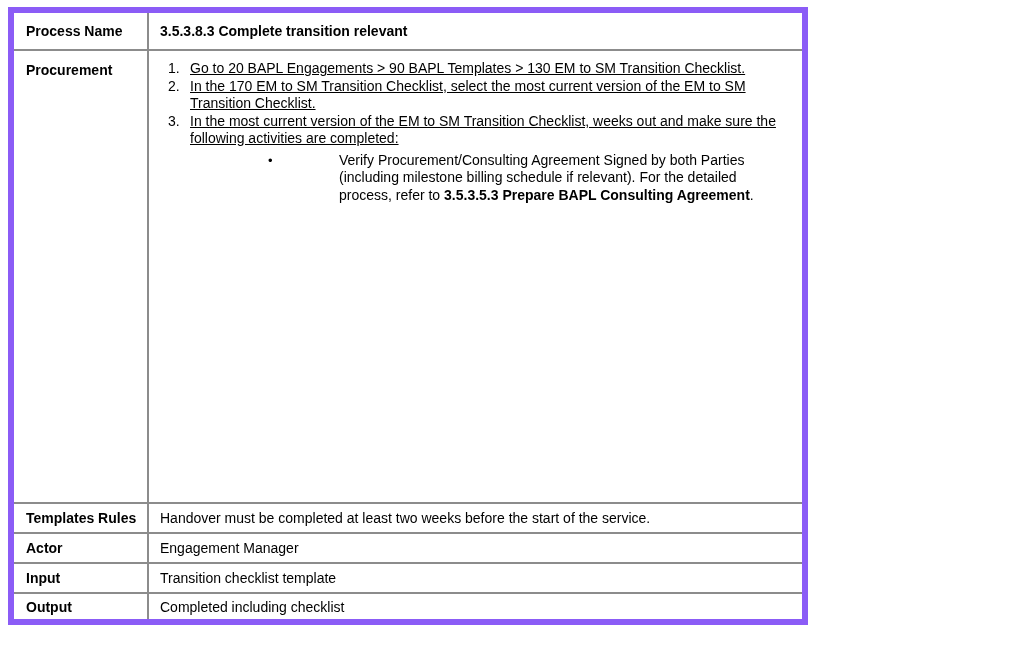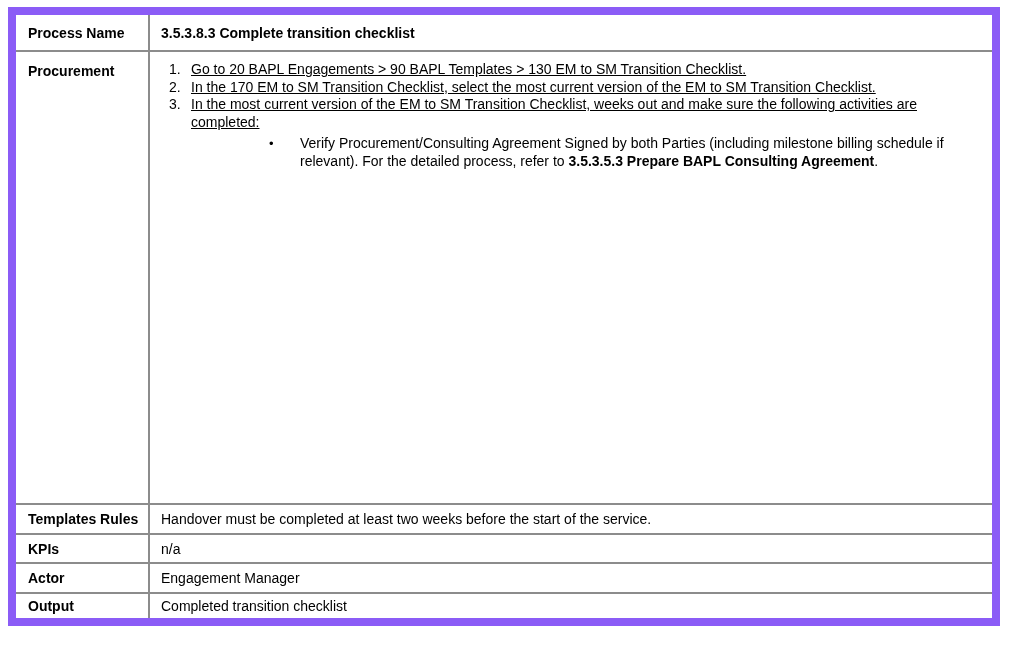--- a/index.html
+++ b/index.html
@@ -7,24 +7,24 @@
     width: 1024px; height: 659px;
     background: #ffffff;
     font-family: "Liberation Sans", "DejaVu Sans", sans-serif;
     color: #000000;
   }
   .page {
     width: 1024px; height: 659px;
     padding: 7px 8px;
   }
   table.process-table {
-    width: 992px;
+    width: 800px;
     border-collapse: collapse;
     table-layout: fixed;
-    border: 8px solid #8b5cf6;
+    border: 6px solid #8b5cf6;
     background: #ffffff;
   }
   col.col-label { width: 137px; }
   td {
     border: 2px solid #8c8c8c;
     font-size: 14px;
     vertical-align: middle;
     background: #ffffff;
   }
   td.label-cell {
@@ -65,37 +65,38 @@
     align-items: flex-start;
     margin-top: 4px;
     padding-left: 108px;
   }
   .bullet-marker {
     flex: 0 0 31px;
     font-size: 13px;
   }
   .bullet-text {
     max-width: 690px;
+    margin-left: 40px;
   }
   .bold-ref { font-weight: bold; }
 </style>
 </head>
 <body>
 
 <div class="page">
   <table class="process-table">
     <colgroup>
       <col class="col-label">
       <col class="col-content">
     </colgroup>
 
     <tbody>
         <tr class="row-process-name">
       <td class="label-cell">Process Name</td>
-      <td class="value-cell">3.5.3.8.3 Complete transition checklist</td>
+      <td class="value-cell">3.5.3.8.3 Complete transition relevant</td>
     </tr>
 
     <tr class="row-description">
       <td class="label-cell">Procurement</td>
       <td class="value-cell">
         <div class="desc-content">
           <div class="step">
             <span class="step-num">1.</span>
             <span class="step-text">Go to 20 BAPL Engagements &gt; 90 BAPL Templates &gt; 130 EM to SM Transition Checklist.</span>
           </div>
@@ -113,30 +114,30 @@
           </div>
         </div>
       </td>
     </tr>
 
     <tr class="row-short">
       <td class="label-cell">Templates Rules</td>
       <td class="value-cell">Handover must be completed at least two weeks before the start of the service.</td>
     </tr>
 
-    <tr class="row-short2">
-      <td class="label-cell">KPIs</td>
-      <td class="value-cell">n/a</td>
-    </tr>
 
     <tr class="row-short">
       <td class="label-cell">Actor</td>
       <td class="value-cell">Engagement Manager</td>
     </tr>
 
+    <tr class="row-short">
+      <td class="label-cell">Input</td>
+      <td class="value-cell">Transition checklist template</td>
+    </tr>
 
     <tr class="row-short2">
       <td class="label-cell">Output</td>
-      <td class="value-cell">Completed transition checklist</td>
+      <td class="value-cell">Completed including checklist</td>
     </tr>
   </tbody>
     </table>
 </div>
 
 </body></html>

